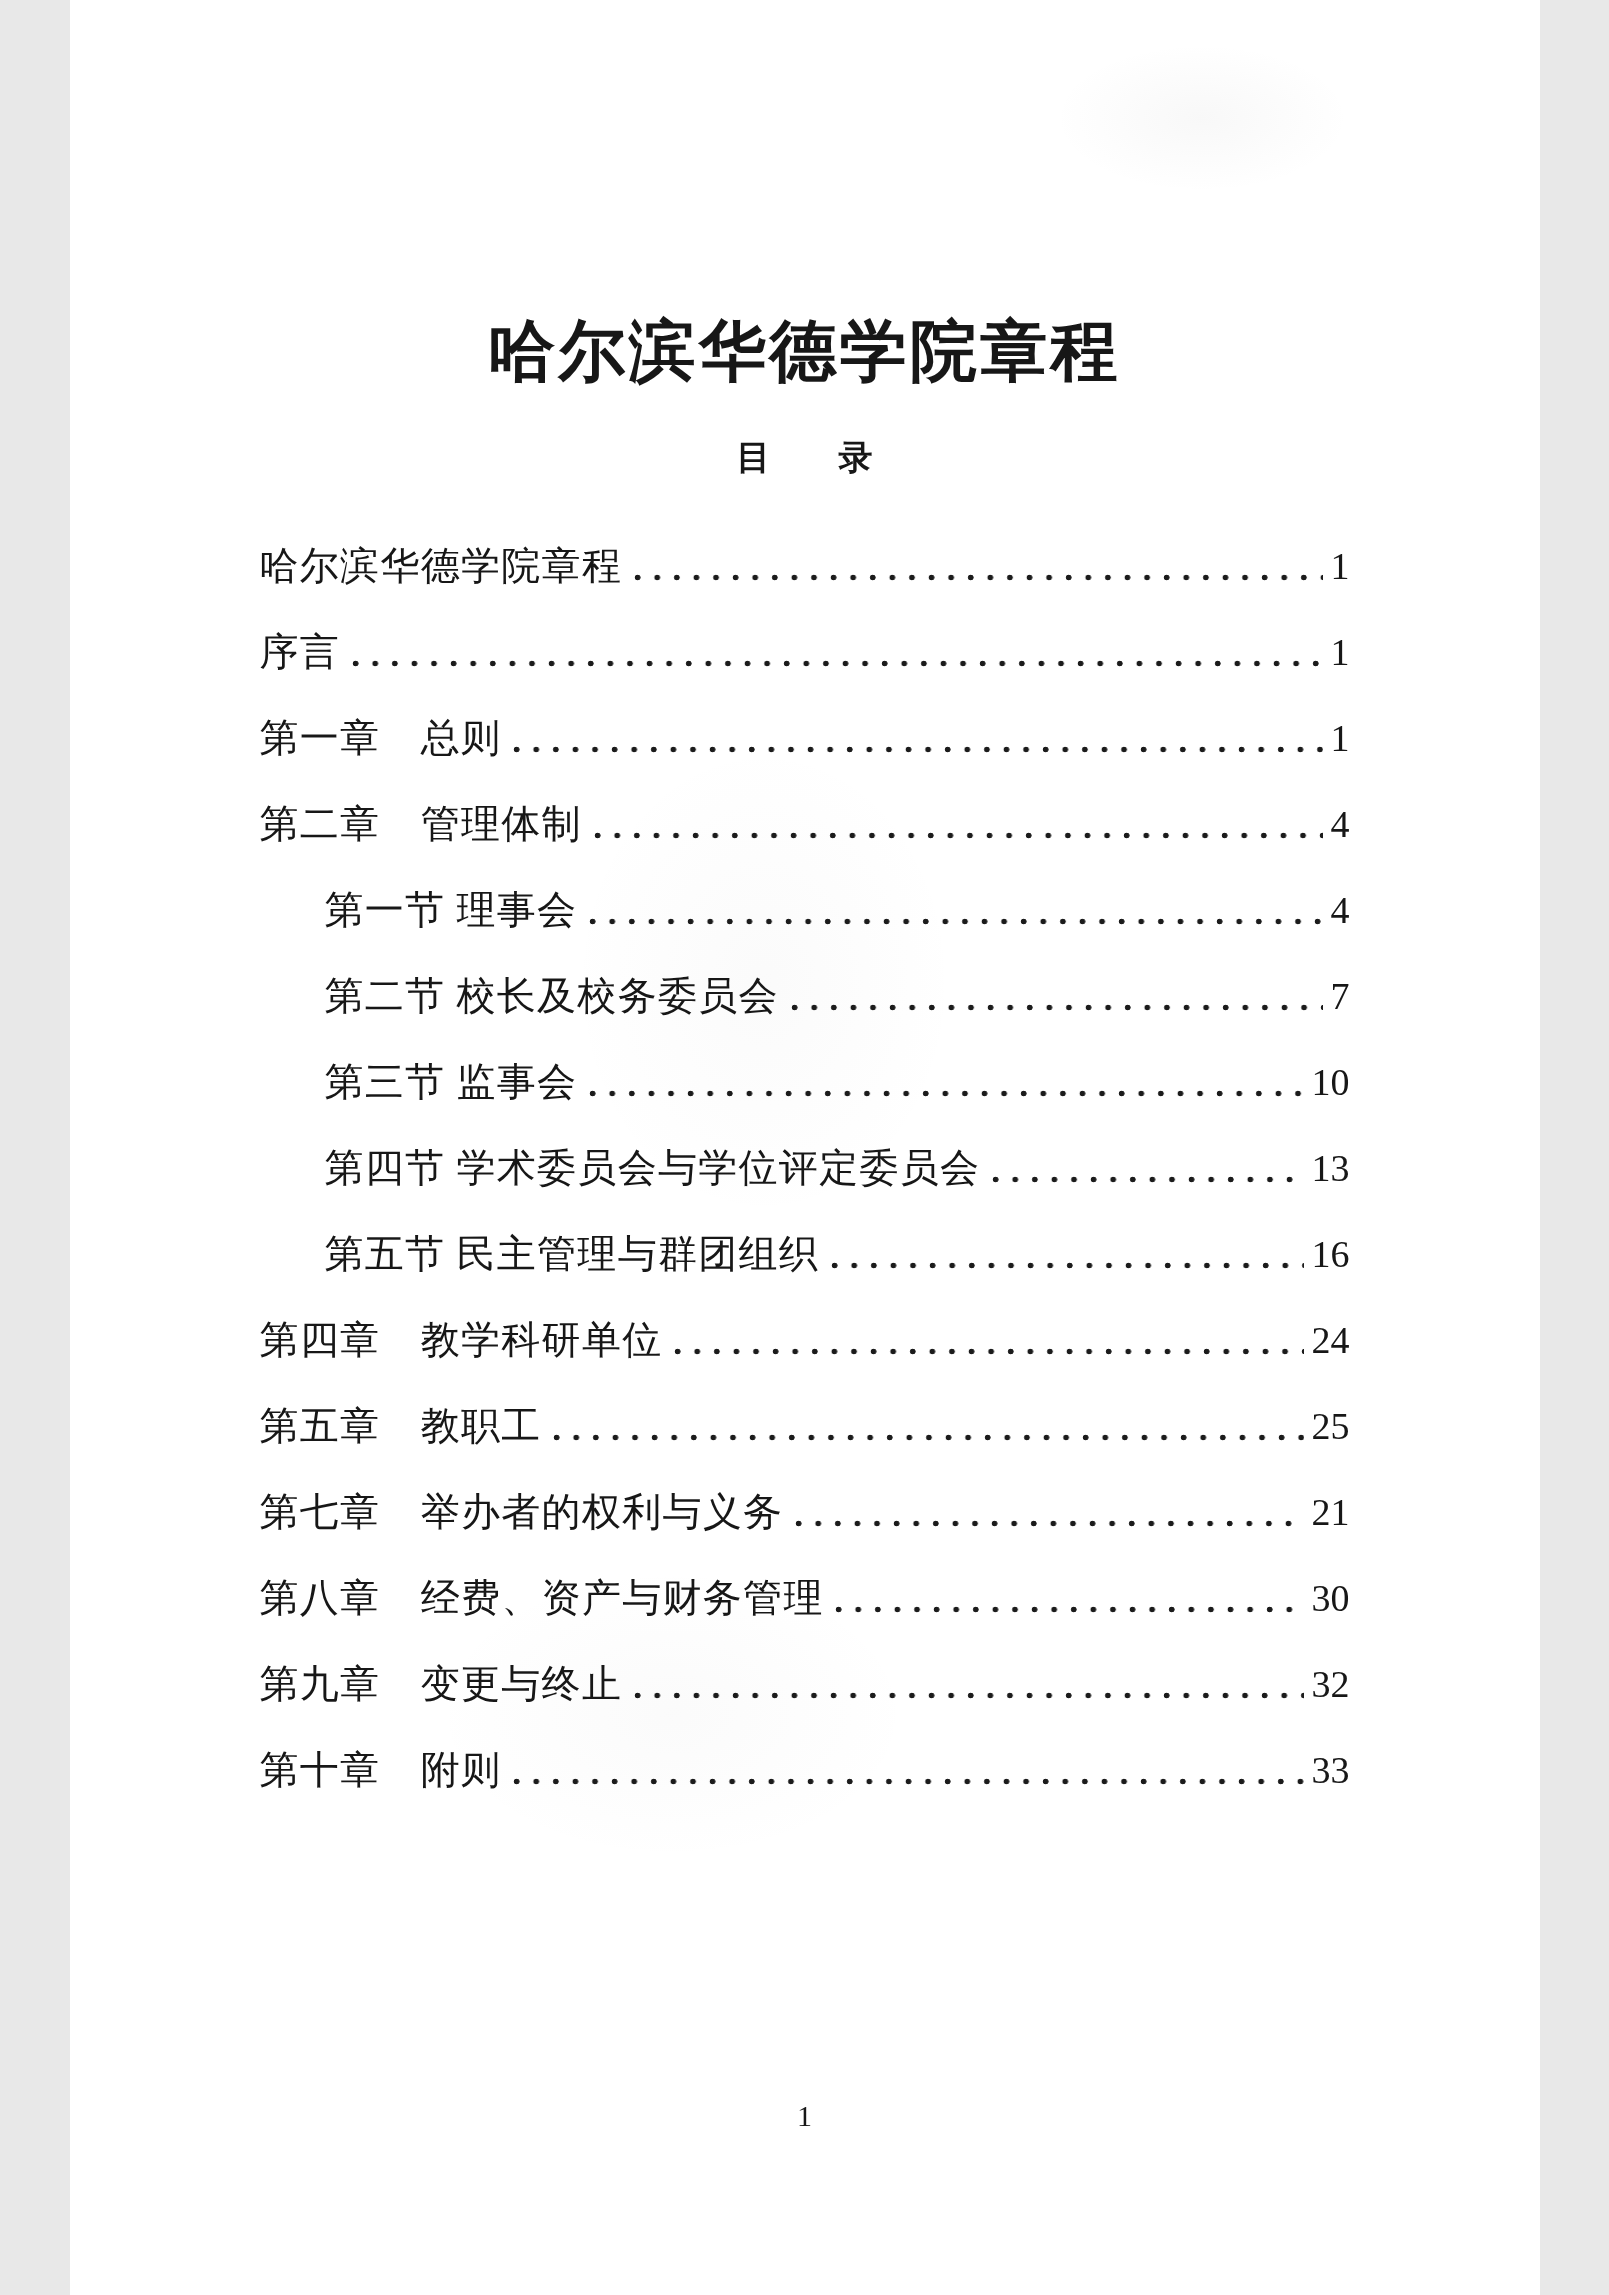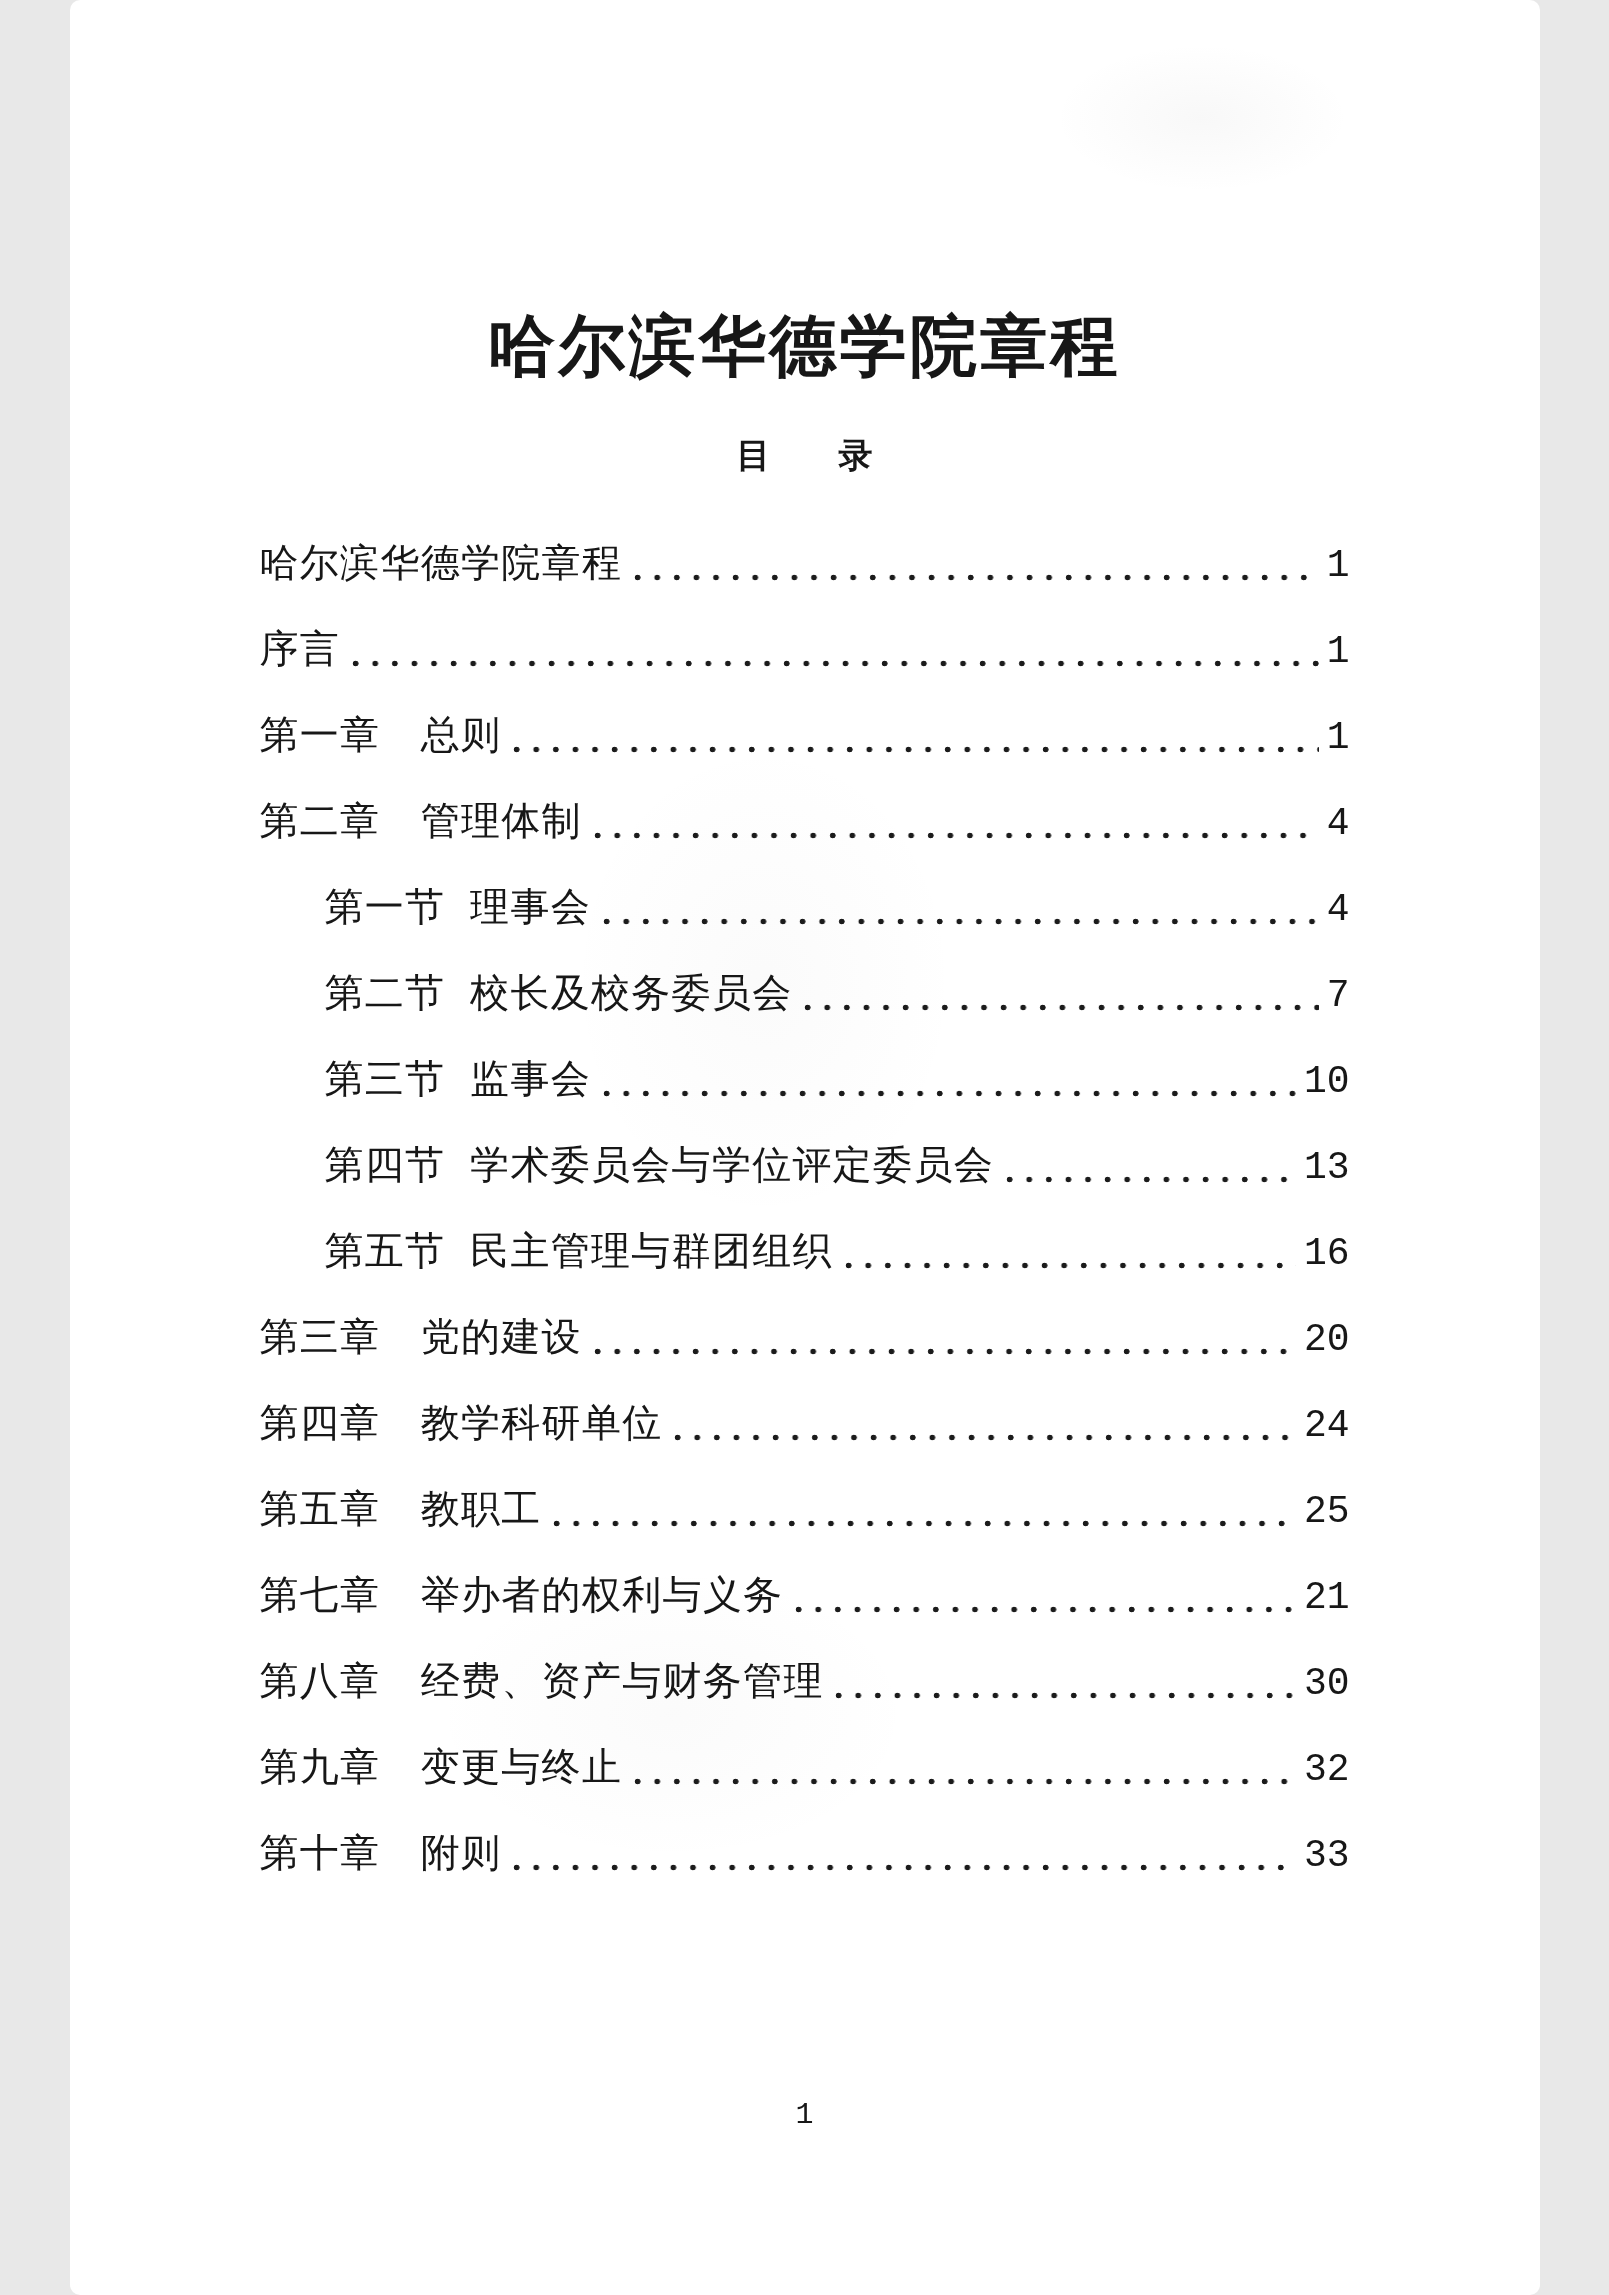--- a/index.html
+++ b/index.html
@@ -7,27 +7,26 @@
     padding: 0;
     background: #e8e8e8;
   }
   .page {
     position: relative;
     width: 1470px;
     height: 2295px;
     margin: 0 auto;
     overflow: hidden;
     color: #171717;
-    font-family: Liberation Mono, monospace;
+    font-family: Liberation Serif, serif;
     background:
       radial-gradient(ellipse 209px 105px at 1132px 118px, rgba(120,120,120,0.05), rgba(120,120,120,0) 70%),
       radial-gradient(ellipse 275px 340px at 694px 982px, rgba(120,120,120,0.03), rgba(120,120,120,0) 70%),
       radial-gradient(ellipse 340px 209px at 602px 1714px, rgba(120,120,120,0.03), rgba(120,120,120,0) 70%),
       #ffffff;
-    border-radius: 10px;
   }
   .doc-title {
     margin: 0;
     padding-top: 313px;
     text-align: center;
     font-size: 67px;
     line-height: 77px;
     font-weight: 700;
     letter-spacing: 3.3px;
   }
@@ -140,25 +139,20 @@
         <span class="toc-label">第四节 学术委员会与学位评定委员会</span>
         <span class="toc-leader"></span>
         <span class="toc-page">13</span>
       </div>
       <div class="toc-row indent">
         <span class="toc-label">第五节 民主管理与群团组织</span>
         <span class="toc-leader"></span>
         <span class="toc-page">16</span>
       </div>
       <div class="toc-row">
-        <span class="toc-label">第三章　党的建设</span>
-        <span class="toc-leader"></span>
-        <span class="toc-page">20</span>
-      </div>
-      <div class="toc-row">
         <span class="toc-label">第四章　教学科研单位</span>
         <span class="toc-leader"></span>
         <span class="toc-page">24</span>
       </div>
       <div class="toc-row">
         <span class="toc-label">第五章　教职工</span>
         <span class="toc-leader"></span>
         <span class="toc-page">25</span>
       </div>
       <div class="toc-row">

